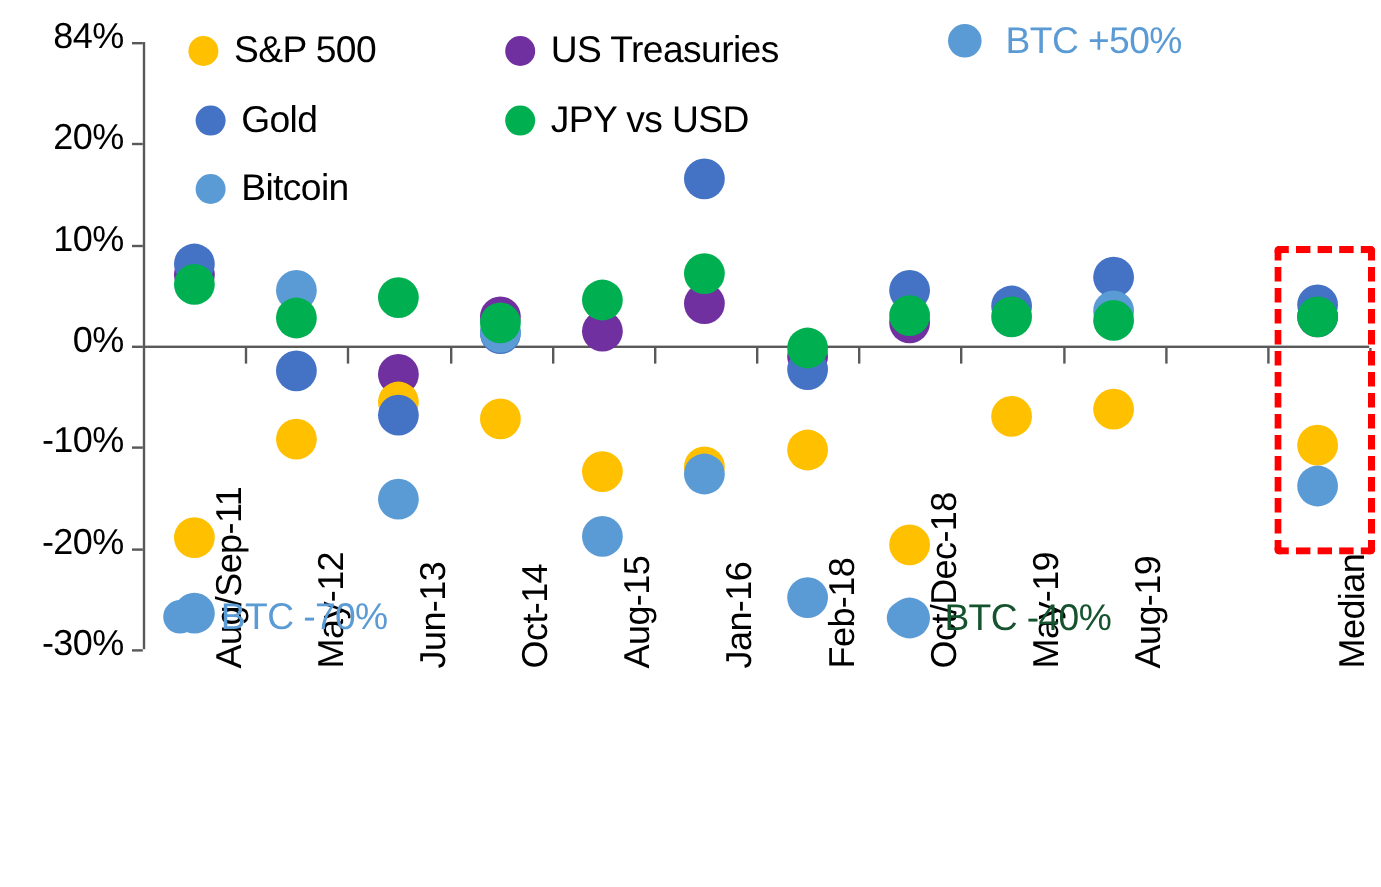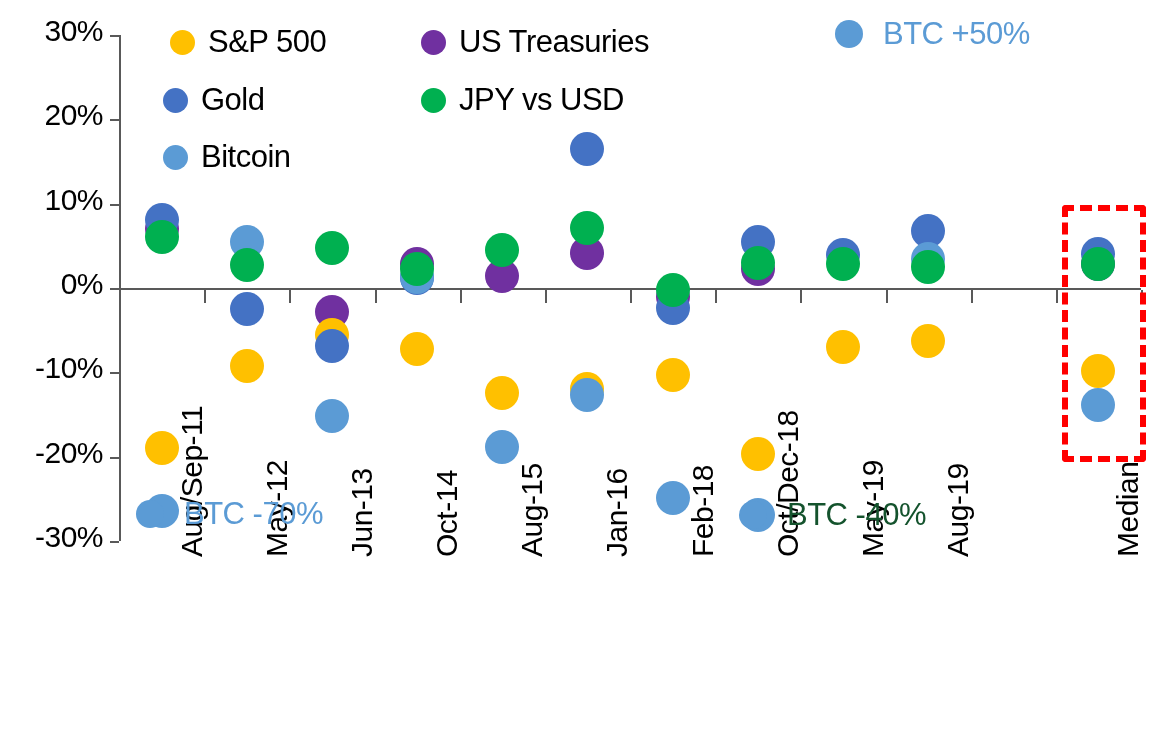--- a/index.html
+++ b/index.html
@@ -113,21 +113,21 @@
 </style>
 </head>
 <body>
 
 <div id="chart-root">
 
   <div id="axis-layer">
       <div class="y-axis-line" style="left: 119px; top: 35px; width: 2px; height: 506px;"></div>
       <div class="zero-line" style="left: 119px; top: 288px; width: 1022px;"></div>
       <div class="y-tick" style="left: 110px; top: 35px;"></div>
-      <div class="y-label" style="right: 1048px; top: 14px;">30%</div>
+      <div class="y-label" style="right: 1048px; top: 14px;">84%</div>
       <div class="y-tick" style="left: 110px; top: 119.333px;"></div>
       <div class="y-label" style="right: 1048px; top: 98.3333px;">20%</div>
       <div class="y-tick" style="left: 110px; top: 203.667px;"></div>
       <div class="y-label" style="right: 1048px; top: 182.667px;">10%</div>
       <div class="y-tick" style="left: 110px; top: 288px;"></div>
       <div class="y-label" style="right: 1048px; top: 267px;">0%</div>
       <div class="y-tick" style="left: 110px; top: 372.333px;"></div>
       <div class="y-label" style="right: 1048px; top: 351.333px;">-10%</div>
       <div class="y-tick" style="left: 110px; top: 456.667px;"></div>
       <div class="y-label" style="right: 1048px; top: 435.667px;">-20%</div>
@@ -209,21 +209,21 @@
       <div class="marker" title="JPY vs USD Aug-15 4.5%" style="left: 502.25px; top: 250.05px; background: rgb(0, 176, 80);"></div>
       <div class="marker" title="JPY vs USD Jan-16 7.1%" style="left: 587.417px; top: 228.123px; background: rgb(0, 176, 80);"></div>
       <div class="marker" title="JPY vs USD Feb-18 -0.2%" style="left: 672.583px; top: 289.687px; background: rgb(0, 176, 80);"></div>
       <div class="marker" title="JPY vs USD Oct/Dec-18 3%" style="left: 757.75px; top: 262.7px; background: rgb(0, 176, 80);"></div>
       <div class="marker" title="JPY vs USD May-19 2.9%" style="left: 842.917px; top: 263.543px; background: rgb(0, 176, 80);"></div>
       <div class="marker" title="JPY vs USD Aug-19 2.5%" style="left: 928.083px; top: 266.917px; background: rgb(0, 176, 80);"></div>
       <div class="marker" title="JPY vs USD Median 2.9%" style="left: 1098.42px; top: 263.543px; background: rgb(0, 176, 80);"></div>
     </div>
 
   <div id="legend-layer">
-      <div class="legend-item" style="left: 170px; top: 24px; justify-content: flex-end;">
+      <div class="legend-item" style="left: 157px; top: 24px; justify-content: flex-end;">
         <span class="legend-swatch" style="background: rgb(255, 192, 0);"></span>
         <span class="legend-text">S&amp;P 500</span>
       </div>
       <div class="legend-item" style="left: 163px; top: 82px;">
         <span class="legend-swatch" style="background: rgb(68, 114, 196);"></span>
         <span class="legend-text">Gold</span>
       </div>
       <div class="legend-item" style="left: 163px; top: 139px;">
         <span class="legend-swatch" style="background: rgb(91, 155, 213);"></span>
         <span class="legend-text">Bitcoin</span>
@@ -232,21 +232,21 @@
         <span class="legend-swatch" style="background: rgb(112, 48, 160);"></span>
         <span class="legend-text">US Treasuries</span>
       </div>
       <div class="legend-item" style="left: 421px; top: 82px;">
         <span class="legend-swatch" style="background: rgb(0, 176, 80);"></span>
         <span class="legend-text">JPY vs USD</span>
       </div>
     </div>
 
   <div id="annotation-layer">
-      <div class="annotation" style="left: 835px; top: 16px;">
+      <div class="annotation" style="left: 790px; top: 16px;">
         <span class="annotation-dot" style="background: rgb(91, 155, 213);"></span>
         <span class="annotation-text" style="color: rgb(91, 155, 213);">BTC +50%</span>
       </div>
       <div class="annotation" style="left: 136px; top: 496px;">
         <span class="annotation-dot" style="background: rgb(91, 155, 213);"></span>
         <span class="annotation-text" style="color: rgb(91, 155, 213);">BTC -70%</span>
       </div>
       <div class="annotation" style="left: 739px; top: 497px;">
         <span class="annotation-dot" style="background: rgb(91, 155, 213);"></span>
         <span class="annotation-text" style="color: #14532d;">BTC -40%</span>

